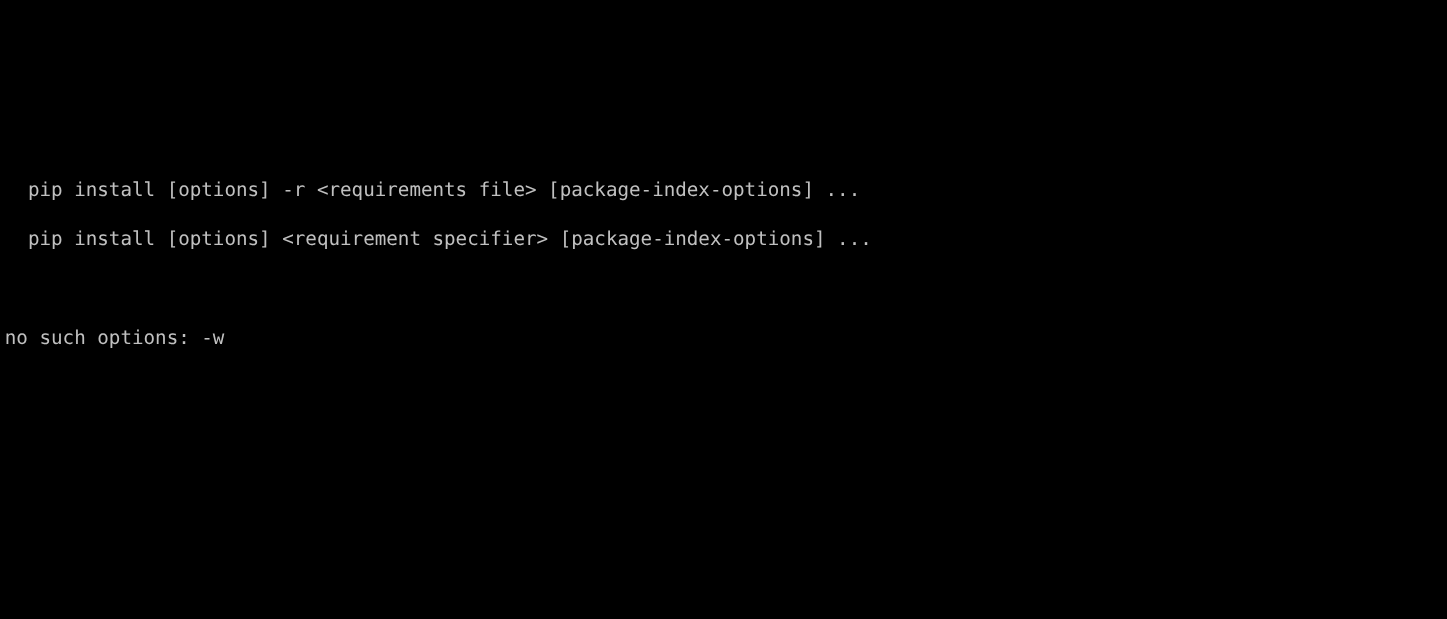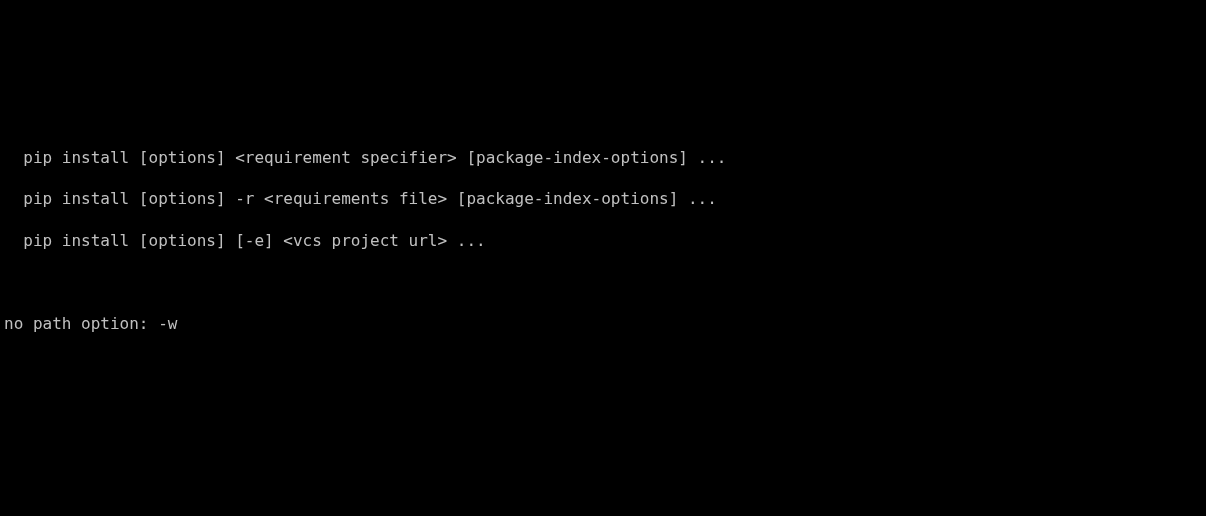--- a/index.html
+++ b/index.html
@@ -23,25 +23,24 @@
       min-height: 1.3em;
     }
   </style>
 </head>
 <body>
 
 
 
 <div class="terminal">
 <span class="line"></span>
+<span class="line">  pip install [options] -r &lt;requirements file&gt; [package-index-options] ...</span>
 <span class="line">  pip install [options] &lt;requirement specifier&gt; [package-index-options] ...</span>
-<span class="line">  pip install [options] -r &lt;requirements file&gt; [package-index-options] ...</span>
-<span class="line">  pip install [options] [-e] &lt;vcs project url&gt; ...</span>
 <span class="line"></span>
-<span class="line">no path option: -w</span>
+<span class="line">no such options: -w</span>
 
 
 
 
 
 
 
 
 
 

